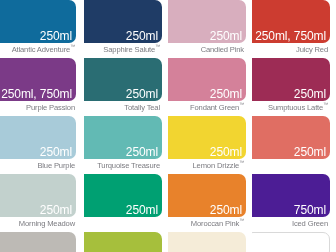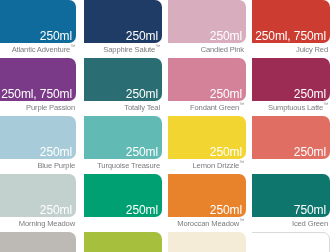--- a/index.html
+++ b/index.html
@@ -177,24 +177,24 @@
     </div>
     <div class="swatch-cell col-1 row-3">
       <div class="swatch-chip" style="background: rgb(0, 160, 114);">
         <span class="volume-label">250ml</span>
       </div>
     </div>
     <div class="swatch-cell col-2 row-3">
       <div class="swatch-chip" style="background: rgb(232, 130, 43);">
         <span class="volume-label">250ml</span>
       </div>
-      <div class="color-name"><span>Moroccan Meadow</span><span class="tm">™</span></div>
+      <div class="color-name"><span>Moroccan Pink</span><span class="tm">™</span></div>
     </div>
     <div class="swatch-cell col-3 row-3">
-      <div class="swatch-chip" style="background: #0f766e;">
+      <div class="swatch-chip" style="background: #4c1d95;">
         <span class="volume-label">750ml</span>
       </div>
       <div class="color-name"><span>Iced Green</span><span class="tm"></span></div>
     </div>
     <div class="swatch-cell col-0 row-4">
       <div class="swatch-chip" style="background: rgb(189, 186, 181);"></div>
     </div>
     <div class="swatch-cell col-1 row-4">
       <div class="swatch-chip" style="background: rgb(166, 191, 60);"></div>
     </div>

